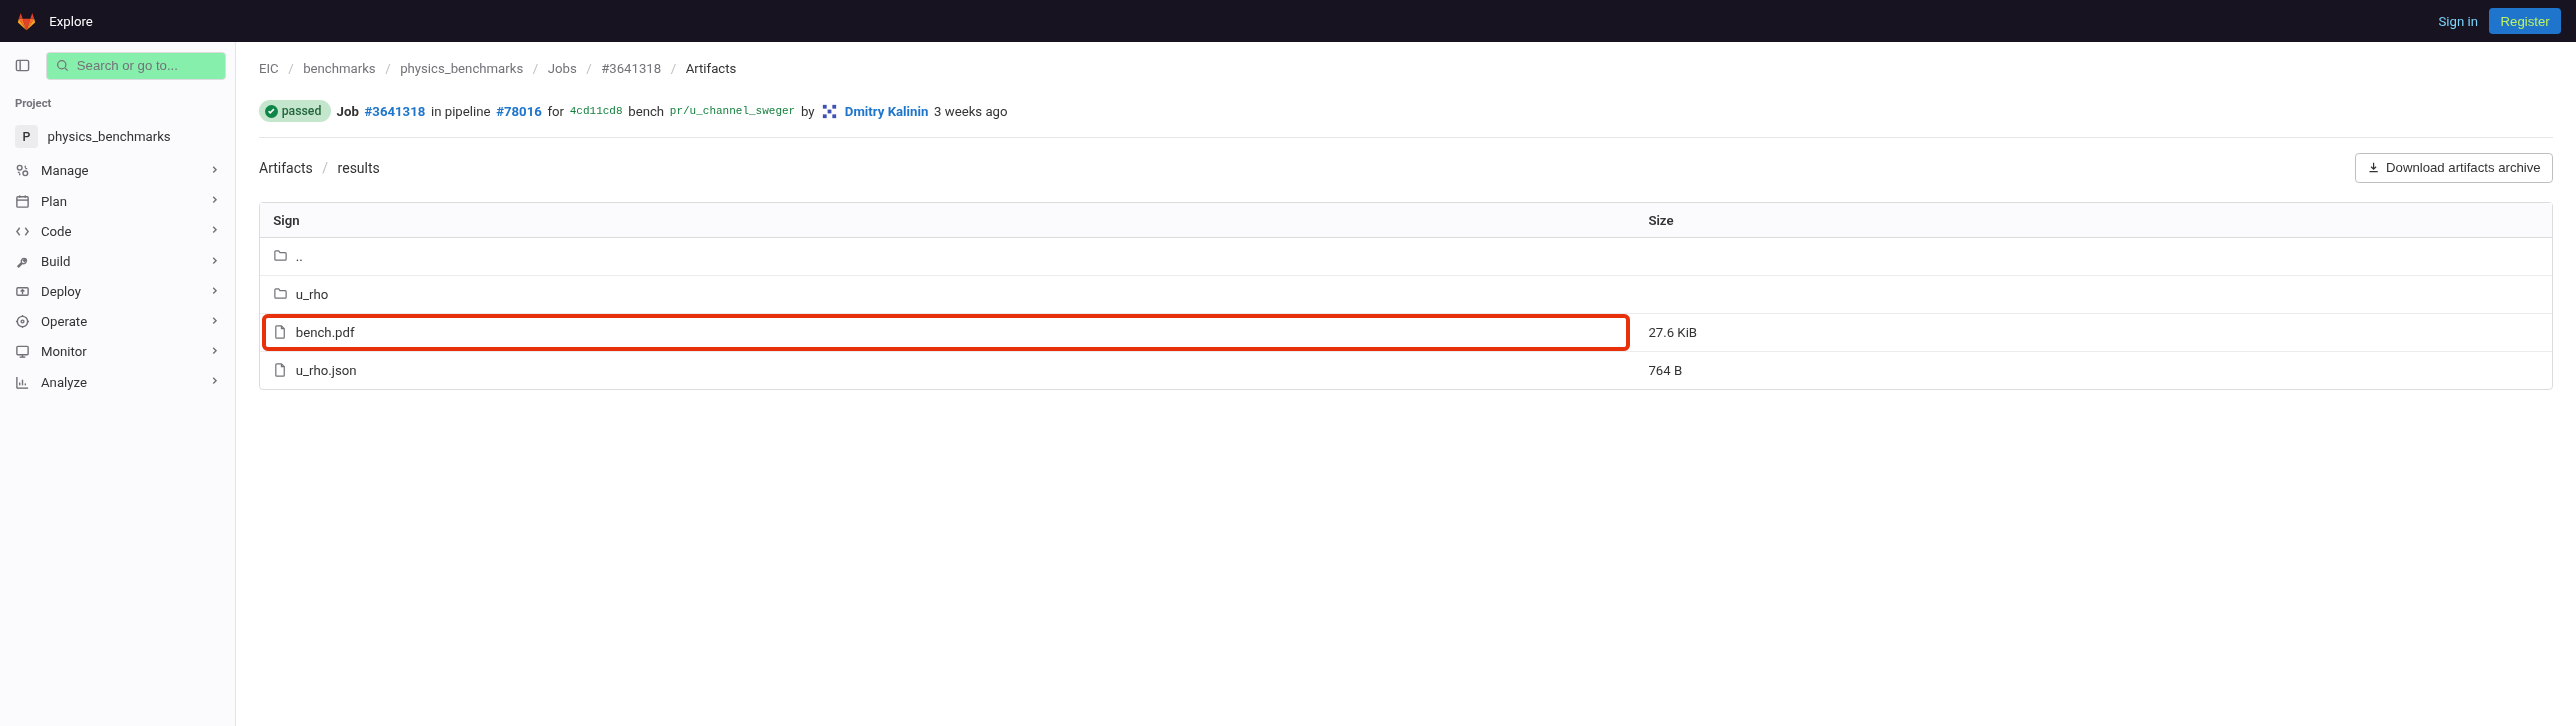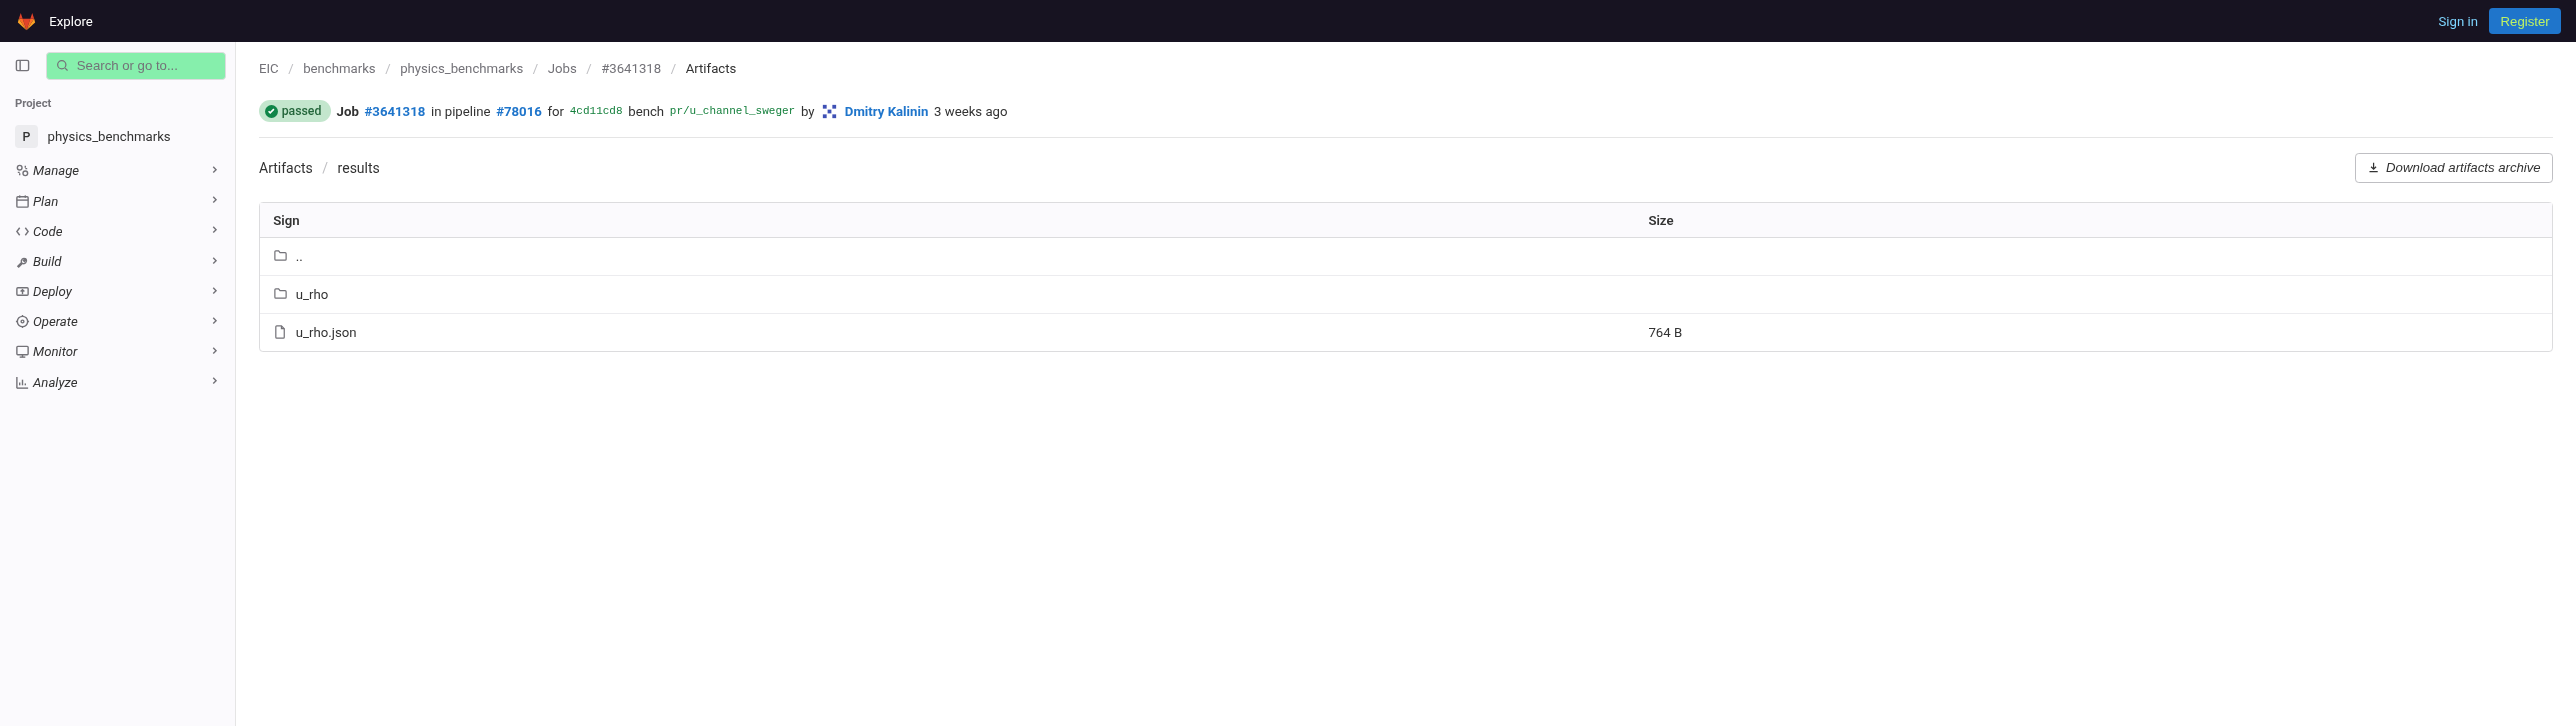--- a/index.html
+++ b/index.html
@@ -129,22 +129,21 @@
       align-items: center;
       justify-content: space-between;
       padding: 7.6px 15px;
       cursor: pointer;
       font-size: 13.2px;
       color: #333;
     }
     .nav-item-left {
       display: flex;
       align-items: flex-start;
-      gap: 3px;
-      font-style: italic;
+      gap: 11px;
     }
     .nav-icon {
       width: 15px;
       height: 15px;
       display: flex;
       align-items: center;
       justify-content: center;
       color: #737278;
     }
     .chevron {
@@ -244,21 +243,20 @@
       background: #fff;
       border: 0.9px solid #bfbfc3;
       border-radius: 3.8px;
       padding: 6.6px 11.3px;
       font-size: 13.2px;
       display: flex;
       align-items: center;
       gap: 5.7px;
       cursor: pointer;
       color: #333;
-      font-style: italic;
     }
     
     .file-table {
       width: 100%;
       border: 0.9px solid #dcdcde;
       border-radius: 3.8px;
       border-collapse: separate;
       border-spacing: 0;
     }
     .file-table th {
@@ -575,20 +573,35 @@
                     <path d="M2 4a1 1 0 011-1h3l1.5 2H13a1 1 0 011 1v6a1 1 0 01-1 1H3a1 1 0 01-1-1V4z"></path>
                   </svg>
               </span>
               <a>u_rho</a>
             </span>
           </td>
           <td></td>
         </tr>
         <tr>
           <td>
+            <span class="file-cell highlighted-row">
+              <span class="highlight-box"></span>
+              <span class="file-icon">
+                <svg width="15" height="15" viewBox="0 0 16 16" fill="none" stroke="currentColor" stroke-width="1.3">
+                    <path d="M4 2h5l3 3v9a1 1 0 01-1 1H4a1 1 0 01-1-1V3a1 1 0 011-1z"></path>
+                    <path d="M9 2v3h3"></path>
+                  </svg>
+              </span>
+              <a>bench.pdf</a>
+            </span>
+          </td>
+          <td>27.6 KiB</td>
+        </tr>
+        <tr>
+          <td>
             <span class="file-cell">
               <span class="file-icon">
                 <svg width="15" height="15" viewBox="0 0 16 16" fill="none" stroke="currentColor" stroke-width="1.3">
                     <path d="M4 2h5l3 3v9a1 1 0 01-1 1H4a1 1 0 01-1-1V3a1 1 0 011-1z"></path>
                     <path d="M9 2v3h3"></path>
                   </svg>
               </span>
               <a>u_rho.json</a>
             </span>
           </td>

